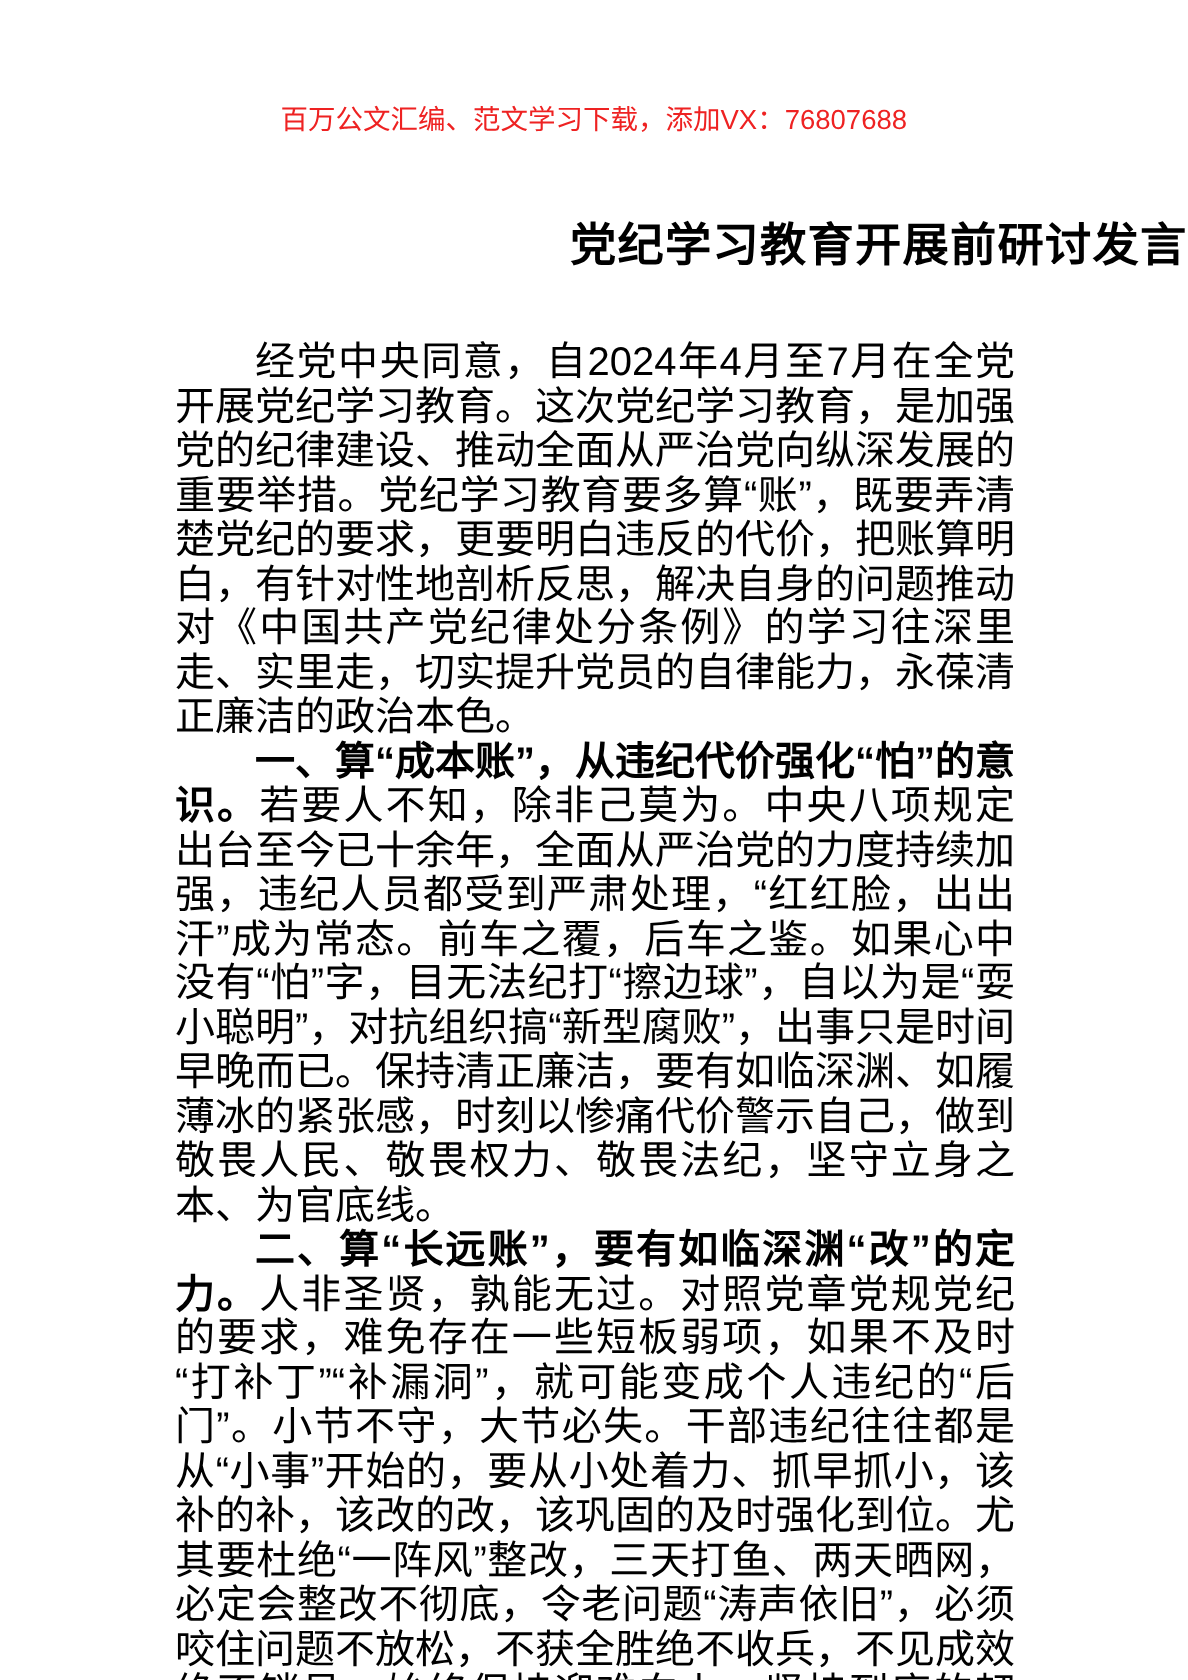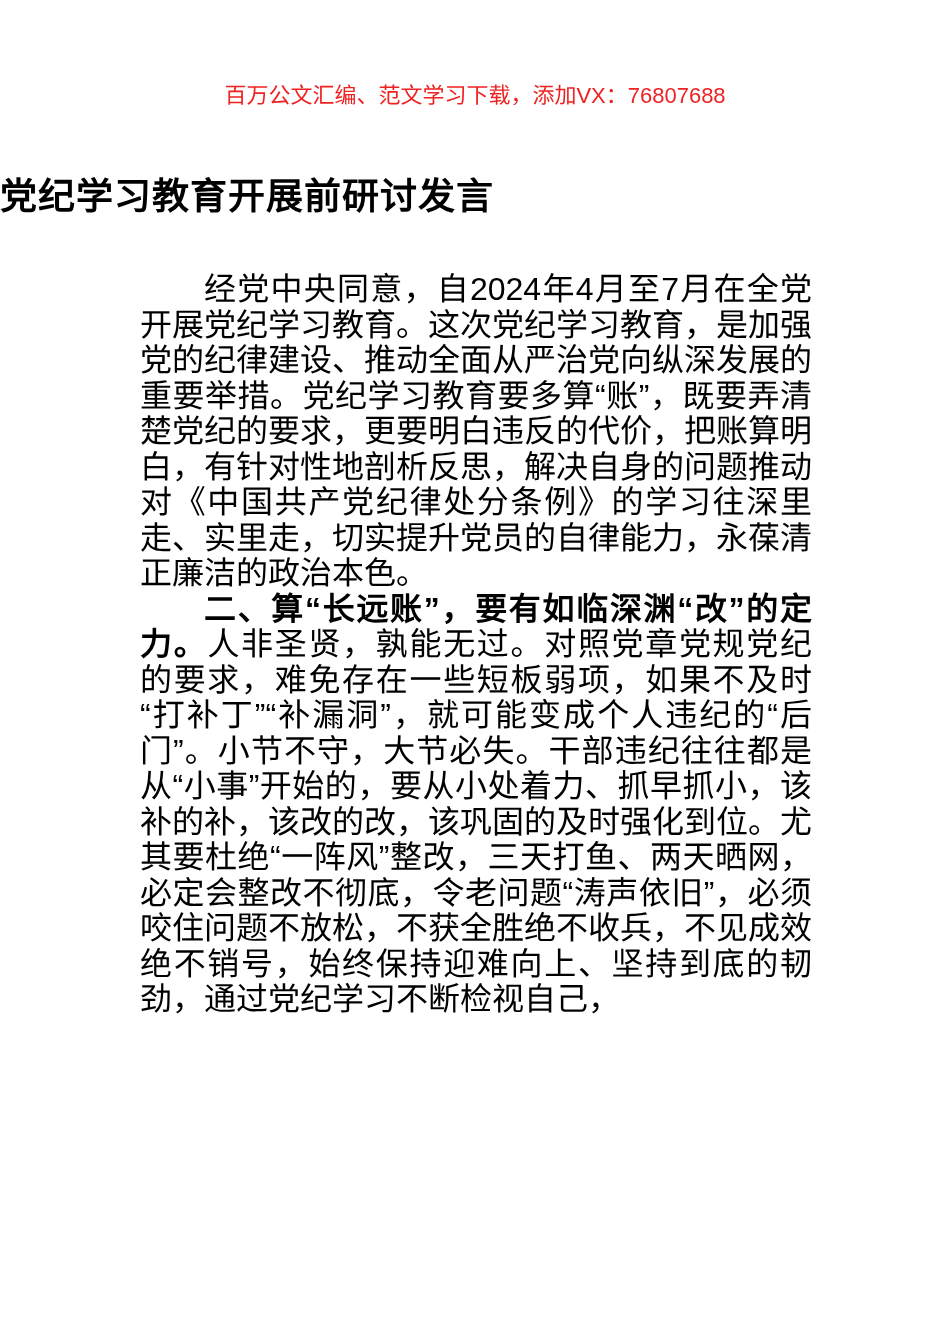--- a/index.html
+++ b/index.html
@@ -32,21 +32,21 @@
     line-height:28px;
     color:var(--red);
     font-weight:400;
   }
   .doc-title{
     position:absolute;
     top:172px;
     left:0;
     right:0;
     margin:0;
-    text-align:left;
+    text-align:right;
     font-size:37px;
     line-height:50px;
     font-weight:700;
     letter-spacing:1px;
     color:var(--ink);
   }
   .doc-body{
     position:absolute;
     top:272px;
     left:140px;
@@ -75,18 +75,19 @@
 <div class="page">
 
   <div class="notice">百万公文汇编、范文学习下载，添加VX：76807688</div>
 
   <h1 class="doc-title">党纪学习教育开展前研讨发言</h1>
 
   <div class="doc-body">
 
     <p class="para"><b class="lead"></b><span class="body-text">经党中央同意，自2024年4月至7月在全党开展党纪学习教育。这次党纪学习教育，是加强党的纪律建设、推动全面从严治党向纵深发展的重要举措。党纪学习教育要多算“账”，既要弄清楚党纪的要求，更要明白违反的代价，把账算明白，有针对性地剖析反思，解决自身的问题推动对《中国共产党纪律处分条例》的学习往深里走、实里走，切实提升党员的自律能力，永葆清正廉洁的政治本色。</span></p>
 
+    <p class="para"><b class="lead">一、算“成本账”，从违纪代价强化“怕”的意识。</b><span class="body-text">若要人不知，除非己莫为。中央八项规定出台至今已十余年，全面从严治党的力度持续加强，违纪人员都受到严肃处理，“红红脸，出出汗”成为常态。前车之覆，后车之鉴。如果心中没有“怕”字，目无法纪打“擦边球”，自以为是“耍小聪明”，对抗组织搞“新型腐败”，出事只是时间早晚而已。保持清正廉洁，要有如临深渊、如履薄冰的紧张感，时刻以惨痛代价警示自己，做到敬畏人民、敬畏权力、敬畏法纪，坚守立身之本、为官底线。</span></p>
 
     <p class="para"><b class="lead">二、算“长远账”，要有如临深渊“改”的定力。</b><span class="body-text">人非圣贤，孰能无过。对照党章党规党纪的要求，难免存在一些短板弱项，如果不及时“打补丁”“补漏洞”，就可能变成个人违纪的“后门”。小节不守，大节必失。干部违纪往往都是从“小事”开始的，要从小处着力、抓早抓小，该补的补，该改的改，该巩固的及时强化到位。尤其要杜绝“一阵风”整改，三天打鱼、两天晒网，必定会整改不彻底，令老问题“涛声依旧”，必须咬住问题不放松，不获全胜绝不收兵，不见成效绝不销号，始终保持迎难向上、坚持到底的韧劲，通过党纪学习不断检视自己，</span></p>
 
   </div>
 
 </div>
 
 </body></html>

